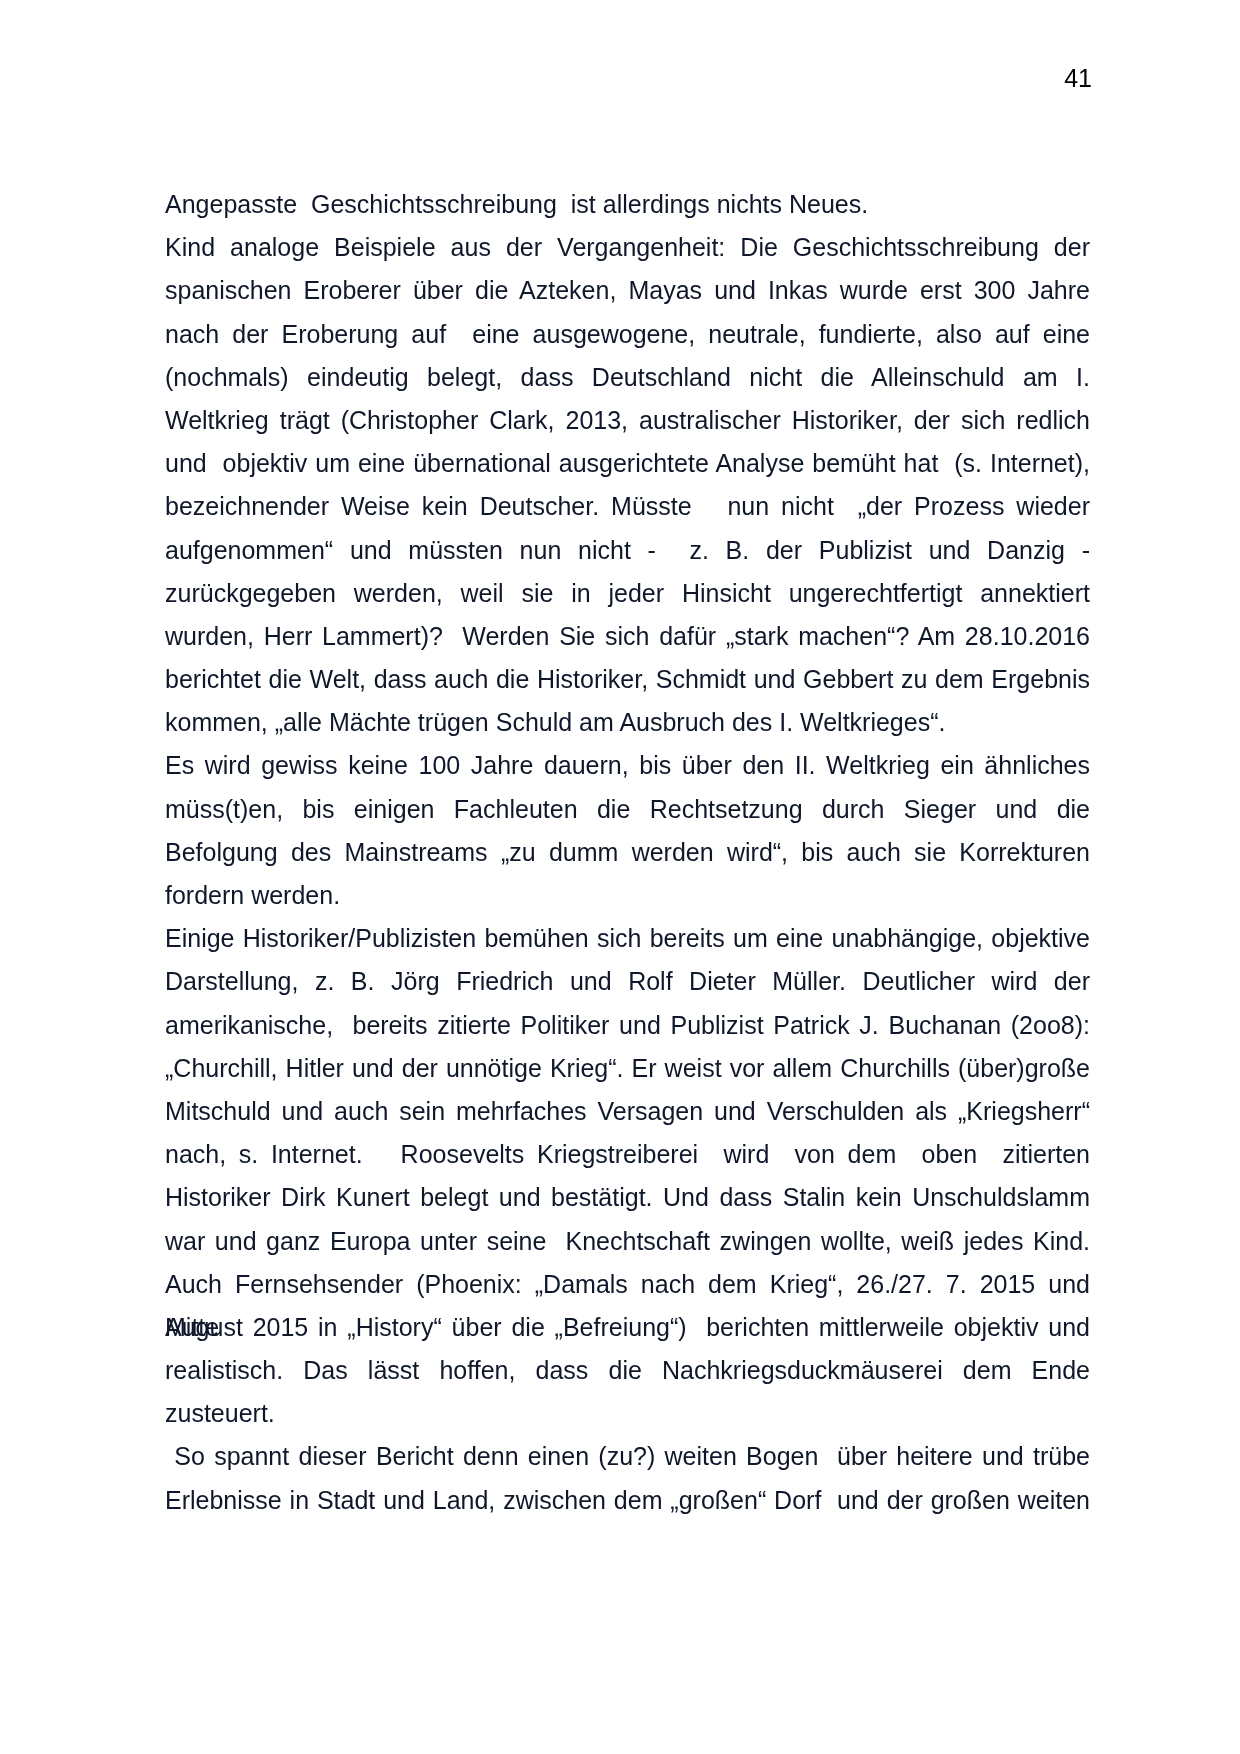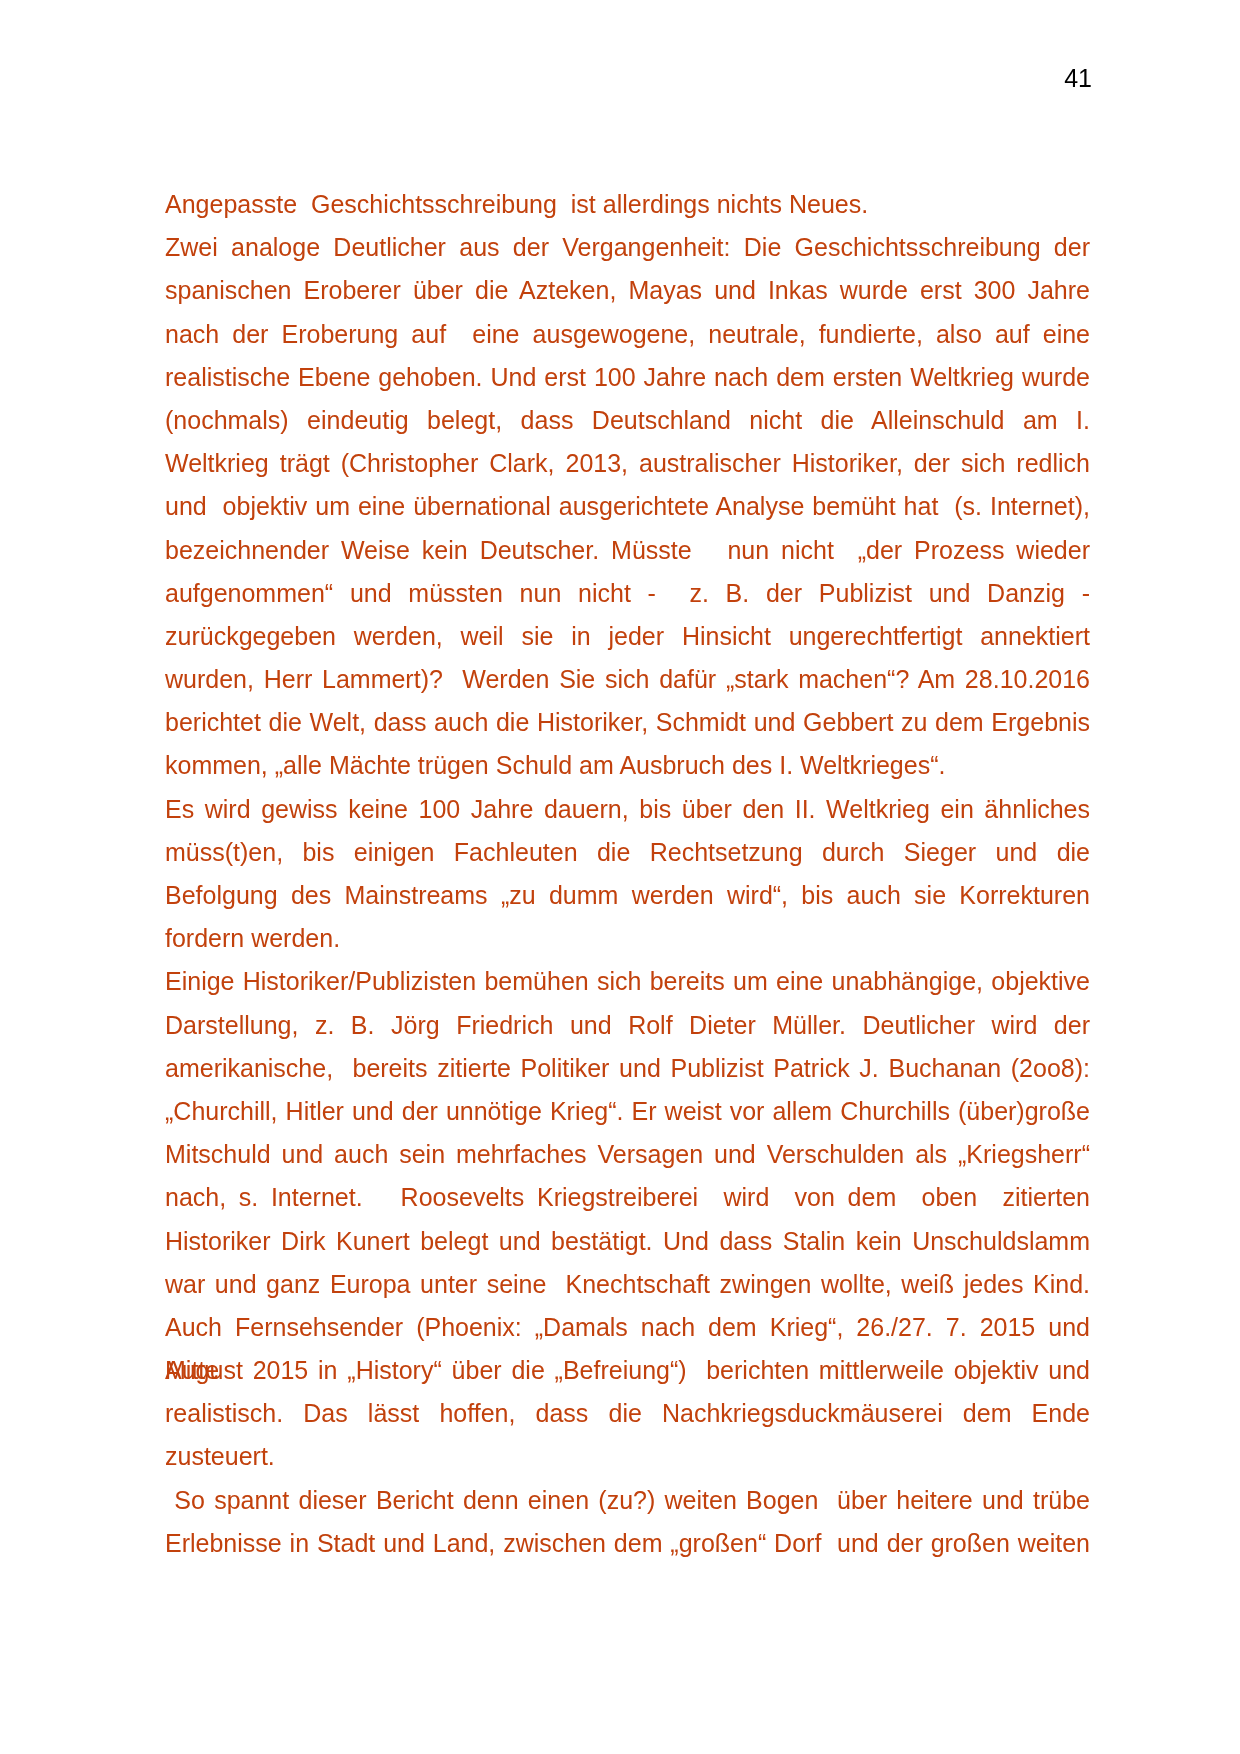--- a/index.html
+++ b/index.html
@@ -37,39 +37,38 @@
     left: 165px;
     top: 183px;
     width: 925px;
   }
   .line {
     font-size: 25px;
     line-height: 43.2px;
     height: 43.2px;
     white-space: pre-wrap;
     text-align: left;
-    color: #c2410c;
+    color: #0f172a;
   }
   .line.j {
     text-align: justify;
     text-align-last: justify;
     -moz-text-align-last: justify;
   }
 </style>
 </head>
 <body>
 
 <div class="page">
   <div class="page-number">41</div>
   <div class="text-column">
       <div class="line">Angepasste  Geschichtsschreibung  ist allerdings nichts Neues.</div>
-      <div class="line j">Zwei analoge Deutlicher aus der Vergangenheit: Die Geschichtsschreibung der</div>
+      <div class="line j">Kind analoge Beispiele aus der Vergangenheit: Die Geschichtsschreibung der</div>
       <div class="line j">spanischen Eroberer über die Azteken, Mayas und Inkas wurde erst 300 Jahre</div>
       <div class="line j">nach der Eroberung auf  eine ausgewogene, neutrale, fundierte, also auf eine</div>
-      <div class="line j">realistische Ebene gehoben. Und erst 100 Jahre nach dem ersten Weltkrieg wurde</div>
       <div class="line j">(nochmals) eindeutig belegt, dass Deutschland nicht die Alleinschuld am I.</div>
       <div class="line j">Weltkrieg trägt (Christopher Clark, 2013, australischer Historiker, der sich redlich</div>
       <div class="line j">und  objektiv um eine übernational ausgerichtete Analyse bemüht hat  (s. Internet),</div>
       <div class="line j">bezeichnender Weise kein Deutscher. Müsste   nun nicht  „der Prozess wieder</div>
       <div class="line j">aufgenommen“ und müssten nun nicht -  z. B. der Publizist und Danzig -</div>
       <div class="line j">zurückgegeben werden, weil sie in jeder Hinsicht ungerechtfertigt annektiert</div>
       <div class="line j">wurden, Herr Lammert)?  Werden Sie sich dafür „stark machen“? Am 28.10.2016</div>
       <div class="line j">berichtet die Welt, dass auch die Historiker, Schmidt und Gebbert zu dem Ergebnis</div>
       <div class="line">kommen, „alle Mächte trügen Schuld am Ausbruch des I. Weltkrieges“.</div>
       <div class="line j">Es wird gewiss keine 100 Jahre dauern, bis über den II. Weltkrieg ein ähnliches</div>

